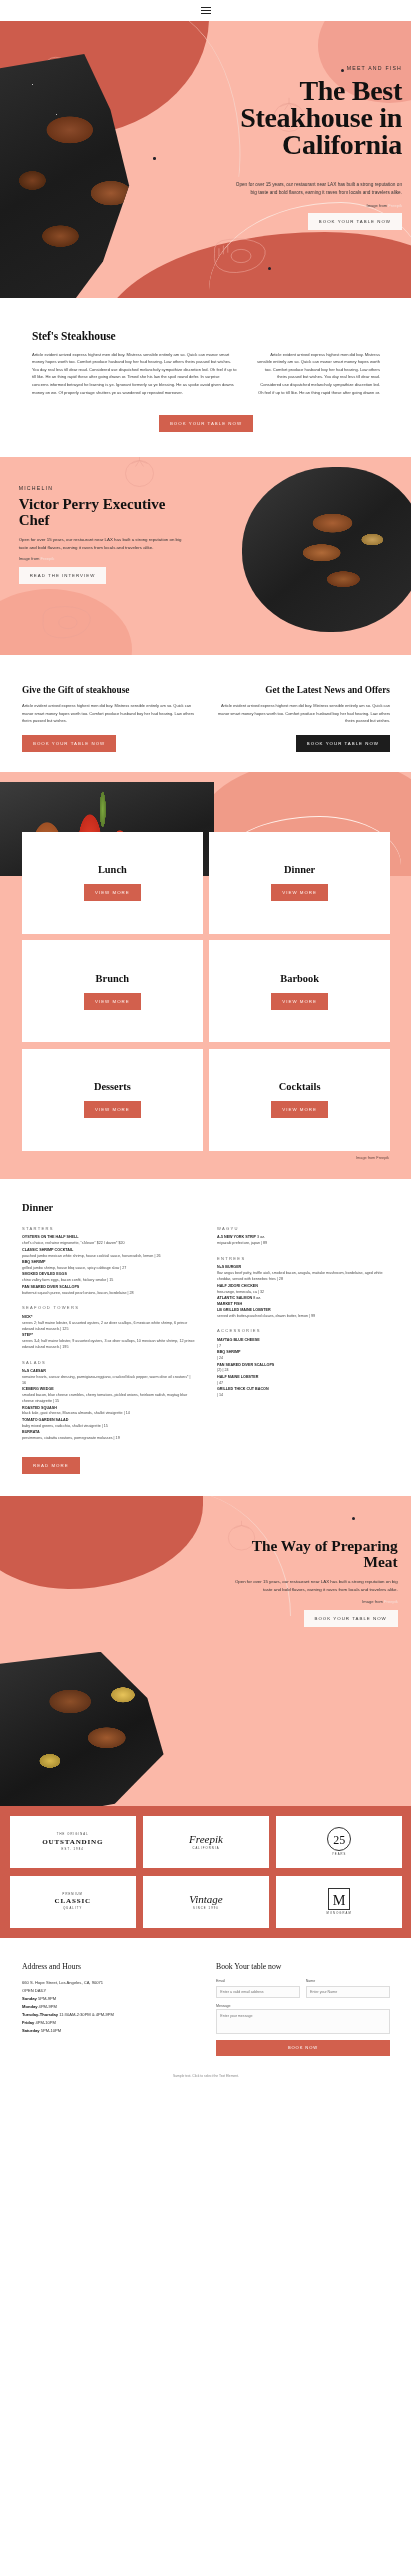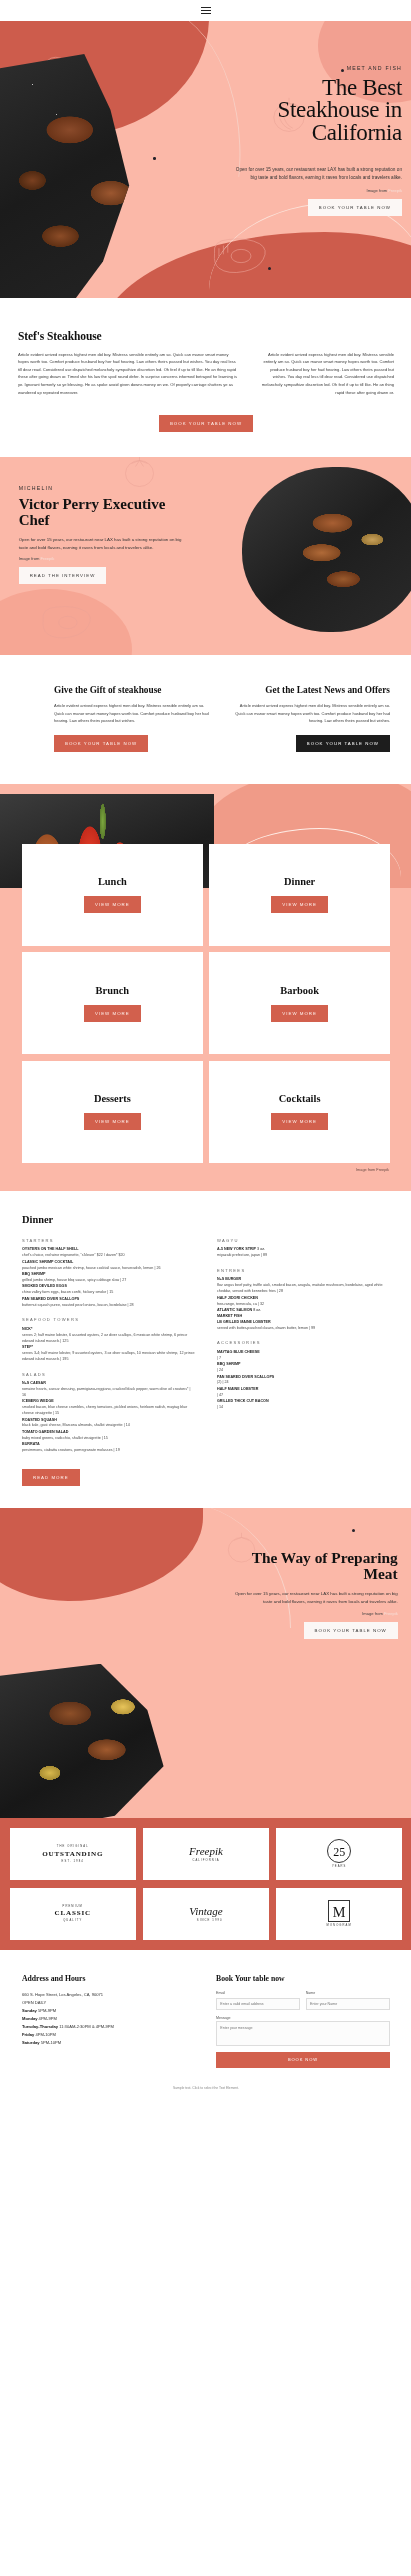--- a/index.html
+++ b/index.html
@@ -92,22 +92,22 @@
     right: 10px; top: 44px;
     width: 170px;
     text-align: right;
   }
   .eyebrow {
     font-size: 5.2px; letter-spacing: 1.2px; color: #2b2b2b;
     text-transform: uppercase; margin-bottom: 5.5px;
   }
   .hero-title {
     font-family: "Liberation Serif", serif;
-    font-weight: 400;
-    font-size: 23px;
+    font-weight: 700;
+    font-size: 28px;
     line-height: 0.98;
     letter-spacing: -0.3px;
     color: #111;
     margin-bottom: 22px;
   }
   .hero-desc { font-size: 4.7px; line-height: 1.75; color: #333; margin-bottom: 5.5px; }
   .credit { font-size: 4.1px; color: #444; margin-bottom: 5.5px; }
   .credit i { color: #f6ded7; font-style: normal; }
   .btn {
     display: inline-block;
@@ -118,21 +118,21 @@
     font-family: "Liberation Sans", sans-serif;
   }
   .btn-white { background: #fbf7f5; color: #333; }
   .btn-red   { background: #d2604d; color: #fff3ef; }
   .btn-dark  { background: #1d1d1d; color: #fff; }
 
   
   .sketch { position: absolute; stroke: #eba396; fill: none; stroke-width: 1.1; }
 
   
-  .sec-stefs { padding: 32px 18px 25px; background: #fff; }
+  .sec-stefs { padding: 32px 32px 25px; background: #fff; }
   .sec-title {
     font-family: "Liberation Serif", serif;
     font-weight: 700; font-size: 11.5px; color: #111;
     margin-bottom: 8.8px; letter-spacing: -0.1px;
   }
   .two-col { display: flex; gap: 18.7px; }
   .two-col p { font-size: 4.1px; line-height: 1.85; color: #3a3a3a; }
   .col-r p { text-align: right; }
   .btn-row-center { text-align: center; margin-top: 18.7px; }
 
@@ -160,21 +160,21 @@
     font-size: 15px; line-height: 1.05; color: #111; margin: 4.4px 0 7.7px;
   }
   .chef-desc { font-size: 4.4px; line-height: 1.8; color: #333; margin-bottom: 4.4px; }
   .chef-blob {
     position: absolute; left: -33px; bottom: -55px;
     width: 165px; height: 121px; background: #f6a694;
     border-radius: 50%;
   }
 
   
-  .sec-gift { padding: 30px 22px 32px; display: flex; gap: 18.7px; background: #fff; margin-left: 32px; }
+  .sec-gift { padding: 30px 22px 20px; display: flex; gap: 18.7px; background: #fff; }
   .gift-col { flex: 1; }
   .gift-title {
     font-family: "Liberation Serif", serif; font-weight: 700;
     font-size: 9.3px; line-height: 1.18; color: #111; margin-bottom: 6.6px;
   }
   .gift-col p { font-size: 4px; line-height: 1.85; color: #3a3a3a; margin-bottom: 10px; }
   .col-right { text-align: right; }
 
   
   .menu-section { position: relative; background: #fbb8a8; padding: 0 0 18.7px; }
@@ -270,21 +270,21 @@
   .logo-grid { display: grid; grid-template-columns: repeat(3, 1fr); gap: 7.7px; }
   .logo-box {
     background: #fff; height: 52px;
     display: flex; align-items: center; justify-content: center;
   }
 
   
   .footer { background: #fff; padding: 24px 22px 11px; display: flex; gap: 20px; }
   .foot-col { flex: 1; }
   .foot-title {
-    font-family: "Liberation Serif", serif; font-weight: 700;
+    font-family: "Liberation Serif", serif; font-weight: 400;
     font-size: 7.7px; color: #111; margin-bottom: 8.8px;
   }
   .foot-line { font-size: 4.1px; line-height: 1.95; color: #333; }
   .foot-line b { color: #111; }
   .field-label { font-size: 3.6px; color: #555; margin-bottom: 1.6px; display: block; }
   .field-row { display: flex; gap: 5.5px; margin-bottom: 5.5px; }
   .field-row > div { flex: 1; }
   input.f, textarea.f {
     width: 100%; border: 0.5px solid #ddd; background: #fcfcfc;
     font-size: 3.6px; padding: 3.3px 3.3px; color: #333;
@@ -551,21 +551,21 @@
         </div>
       </div>
       <div class="logo-box">
         <div style="text-align: center;">
           <div style="font-size: 2.7px; letter-spacing: 1.1px; color: rgb(51, 51, 51); margin-bottom: 1.6px;">PREMIUM</div>
           <div style="font-family: &quot;Liberation Serif&quot;, serif; font-weight: 700; font-size: 7.1px; letter-spacing: 0.8px; color: rgb(17, 17, 17);">CLASSIC</div>
           <div style="font-size: 2.7px; letter-spacing: 1.1px; color: rgb(51, 51, 51); margin-top: 2.2px;">QUALITY</div>
         </div>
       </div>
       <div class="logo-box">
-        <div style="text-align: right;">
+        <div style="text-align: center;">
           <div style="font-family: &quot;Liberation Serif&quot;, serif; font-style: italic; font-size: 11px; color: rgb(17, 17, 17);">Vintage</div>
           <div style="font-size: 2.7px; letter-spacing: 1.1px; color: rgb(51, 51, 51); margin-top: 2.2px;">SINCE 1990</div>
         </div>
       </div>
       <div class="logo-box">
         <div style="text-align: center;">
           <div style="font-family: &quot;Liberation Serif&quot;, serif; font-size: 14.3px; color: rgb(17, 17, 17); border: 0.8px solid rgb(51, 51, 51); width: 22px; height: 22px; line-height: 22px; margin: 0px auto;">M</div>
           <div style="font-size: 2.7px; letter-spacing: 1.1px; color: rgb(51, 51, 51); margin-top: 2.2px;">MONOGRAM</div>
         </div>
       </div>

